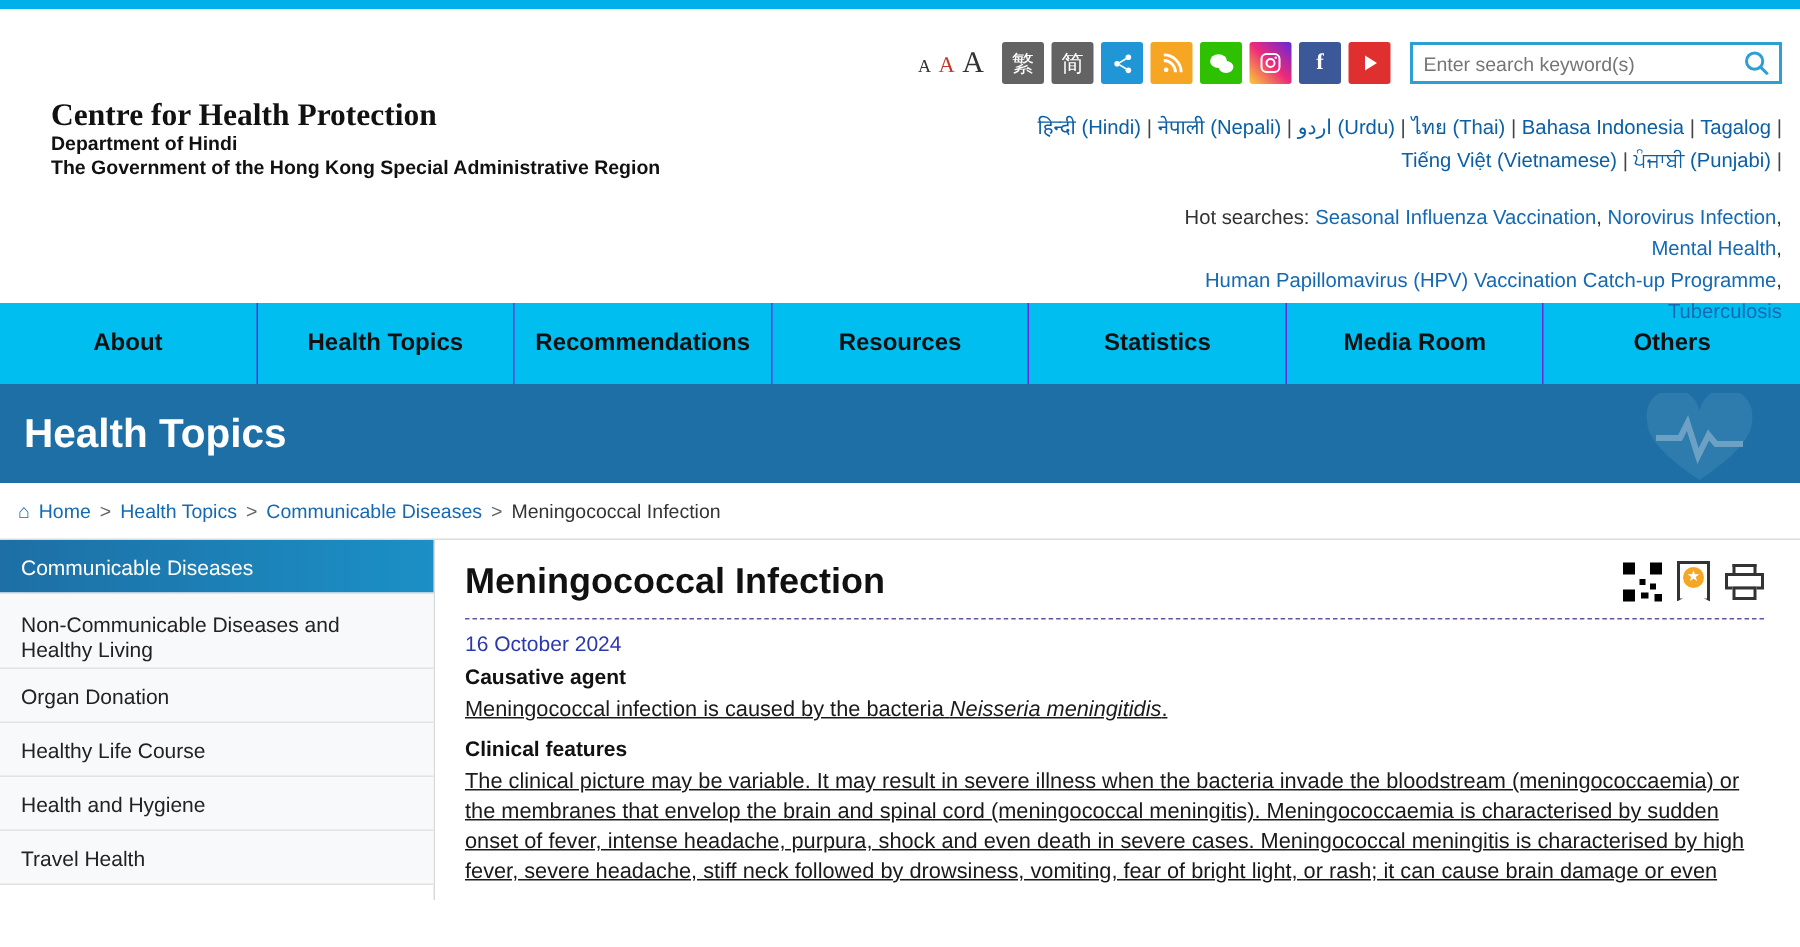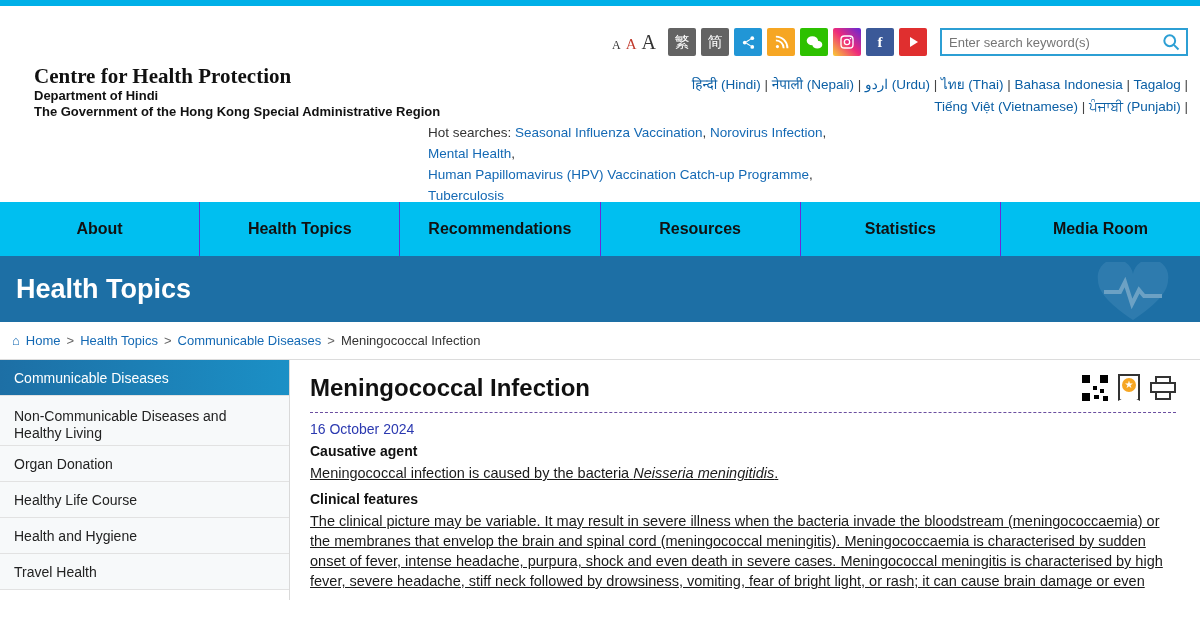--- a/index.html
+++ b/index.html
@@ -150,23 +150,23 @@
     line-height: 22px;
     color: #444;
   }
   .lang-lines a {
     color: #0b5fa5;
     text-decoration: none;
     text-align: center;
   }
   .hot {
     position: absolute;
-    right: 12px; top: 116px;
+    right: 12px; top: 128px;
     width: 760px;
-    text-align: left;
+    text-align: right;
     font-size: 13.5px;
     line-height: 21px;
     color: #333;
   }
   .hot a { color: #1469b4; text-decoration: none; }
   
   .nav {
     height: 54px;
     background: #00bff0;
     display: flex;
@@ -449,20 +449,21 @@
   </div>
 </div>
 
 <div class="nav">
   <div class="nav-item">About</div>
   <div class="nav-item">Health Topics</div>
   <div class="nav-item">Recommendations</div>
   <div class="nav-item">Resources</div>
   <div class="nav-item">Statistics</div>
   <div class="nav-item">Media Room</div>
+  <div class="nav-item">Others</div>
 </div>
 
 <div class="banner">
   <h1>Health Topics</h1>
   <div class="banner-icon">
     <svg width="78" height="62" viewBox="0 0 78 62">
       <path d="M39 58 C12 40 4 28 4 18 A15 15 0 0 1 39 12 A15 15 0 0 1 74 18 C74 28 66 40 39 58Z" fill="#4e93bf"></path>
       <path d="M10 30 H26 L31 20 L38 42 L45 28 L50 34 H68" stroke="#ffffff" stroke-width="4" fill="none"></path>
     </svg>
   </div>

